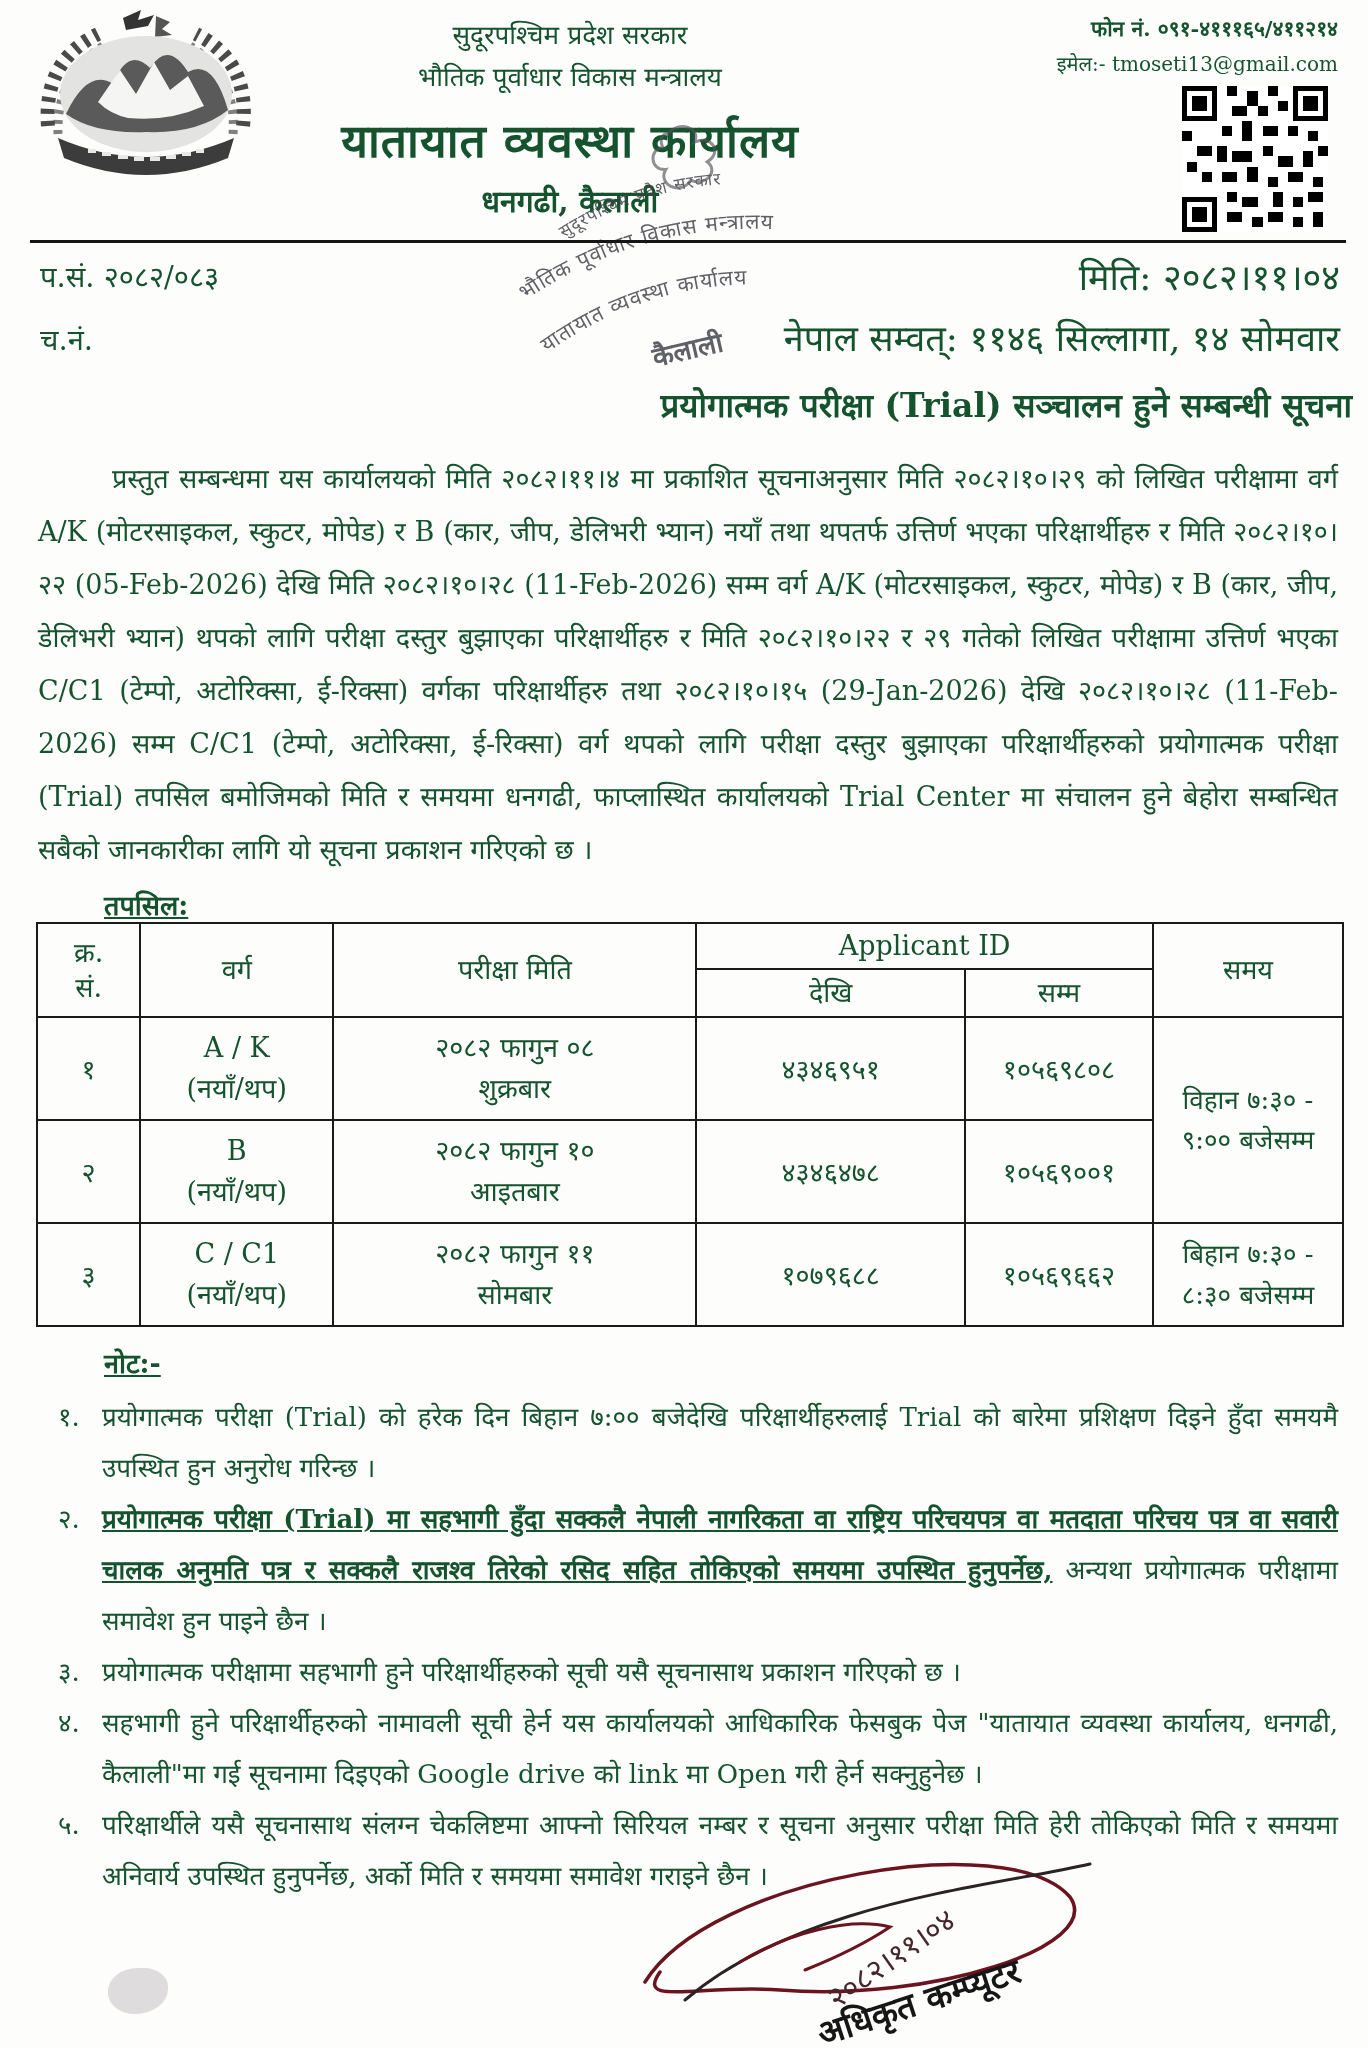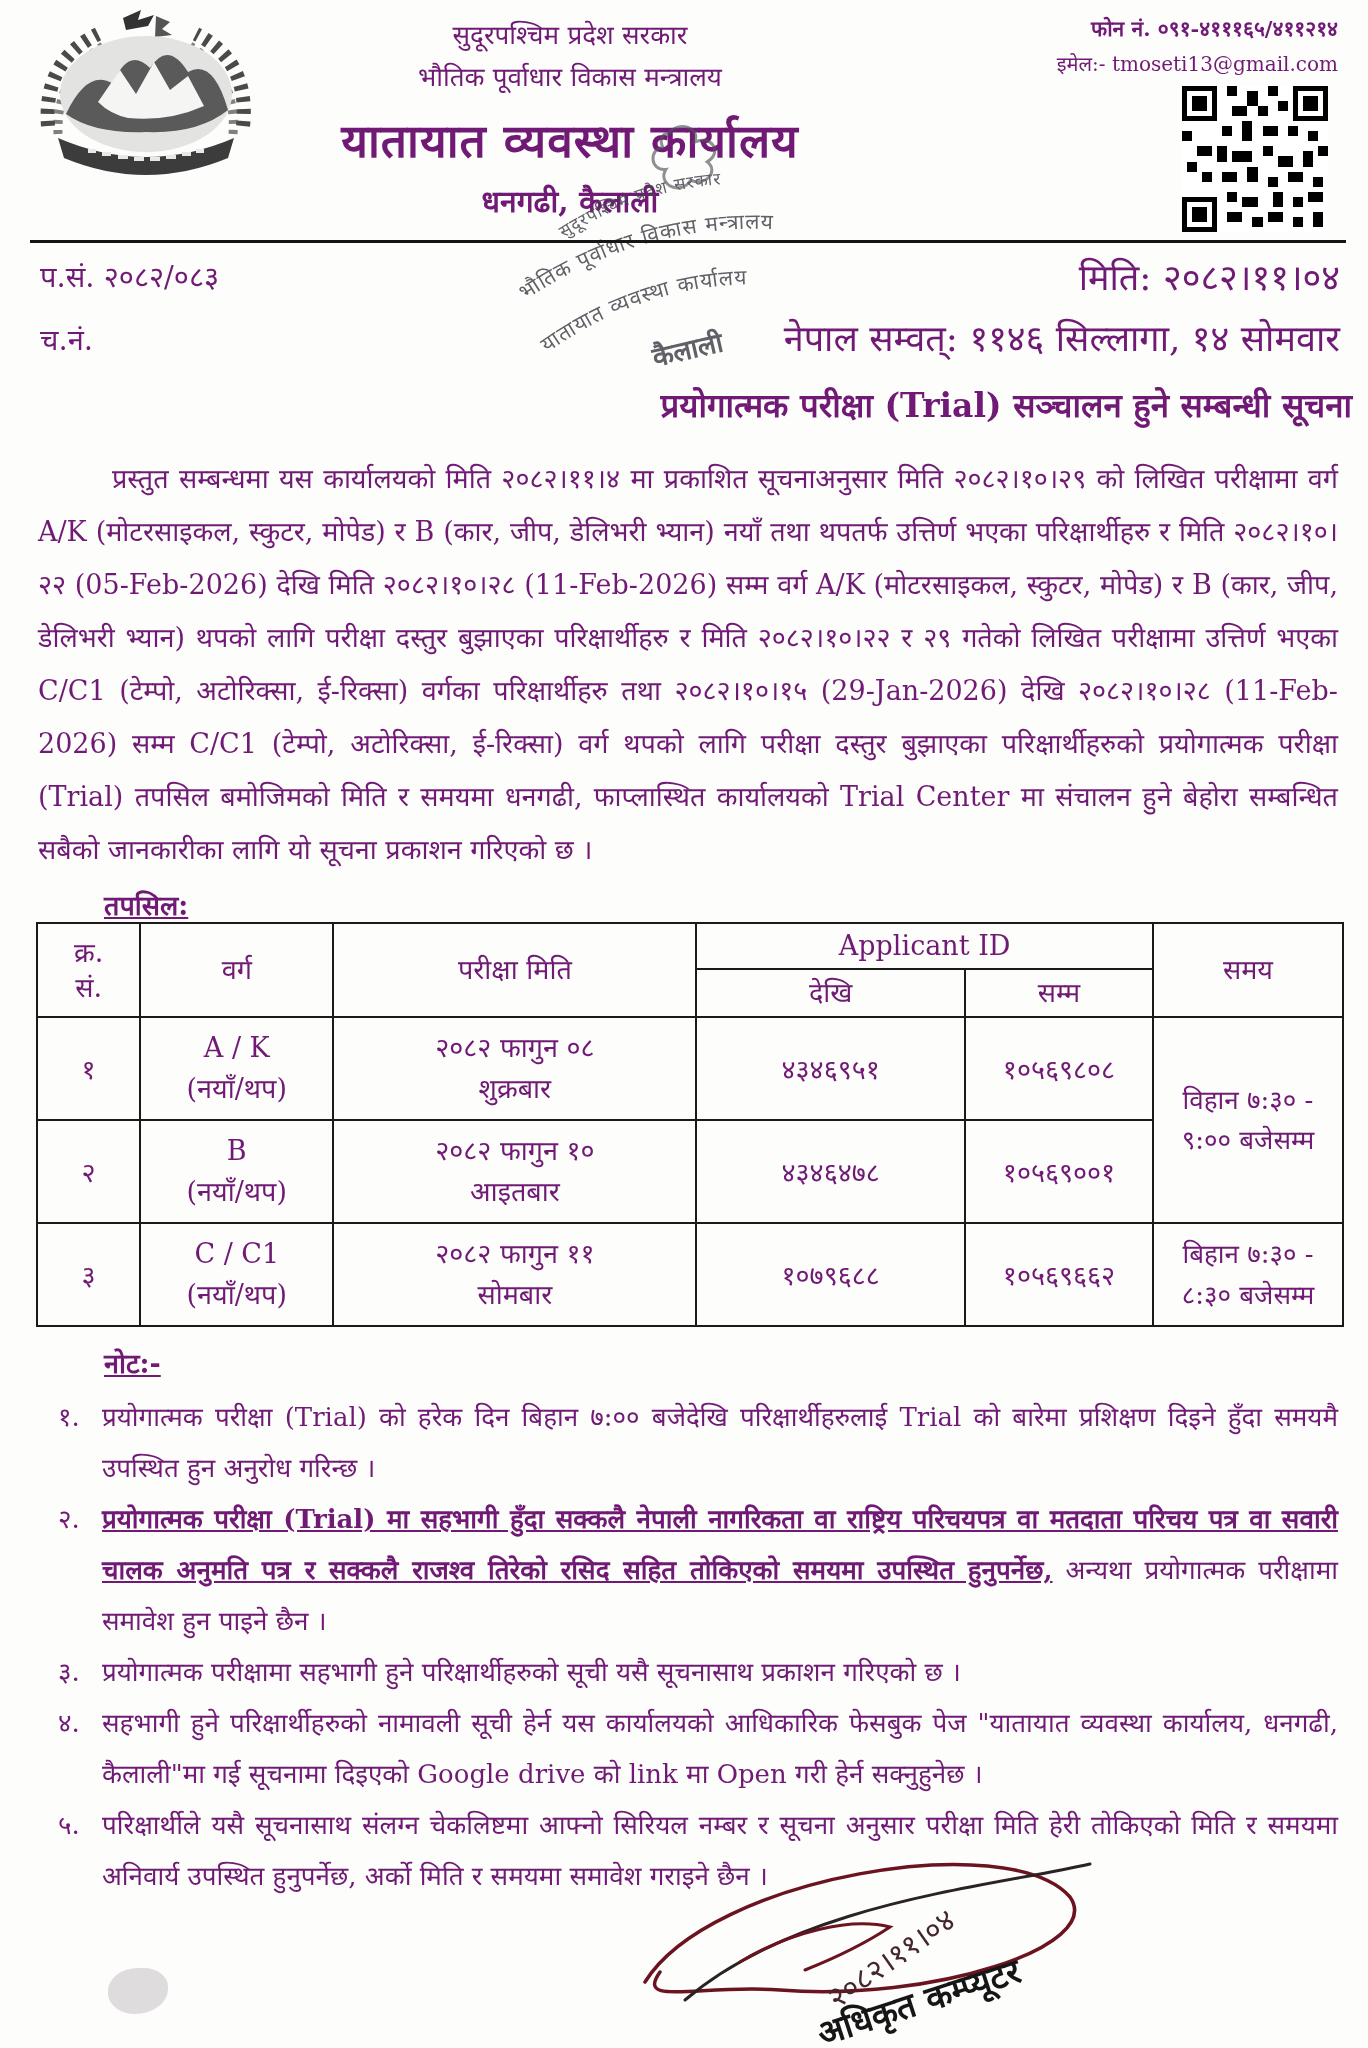--- a/index.html
+++ b/index.html
@@ -1,18 +1,18 @@
 <!DOCTYPE html>
 <html><head>
 <meta charset="utf-8">
 <style>
   html,body { margin:0; padding:0; background:#d9d9d9; }
   .page {
     position:relative; width:1368px; height:2048px; margin:0 auto;
-    background:#fdfdfc; color:#701a75; overflow:hidden;
+    background:#fdfdfc; color:#14532d; overflow:hidden;
     font-family:"DejaVu Serif","DejaVu Sans",serif;
   }
   
   .emblem { position:absolute; left:28px; top:6px; }
   .center-head { position:absolute; left:290px; top:16px; width:560px; text-align:center; }
   .gov-line1 { font-size:26px; }
   .gov-line2 { font-size:26px; margin-top:6px; }
   .office-name { font-size:46px; font-weight:bold; margin-top:14px; letter-spacing:1px; }
   .office-location { font-size:30px; font-weight:bold; margin-top:10px; }
   .contact { position:absolute; right:30px; top:14px; text-align:right; }

